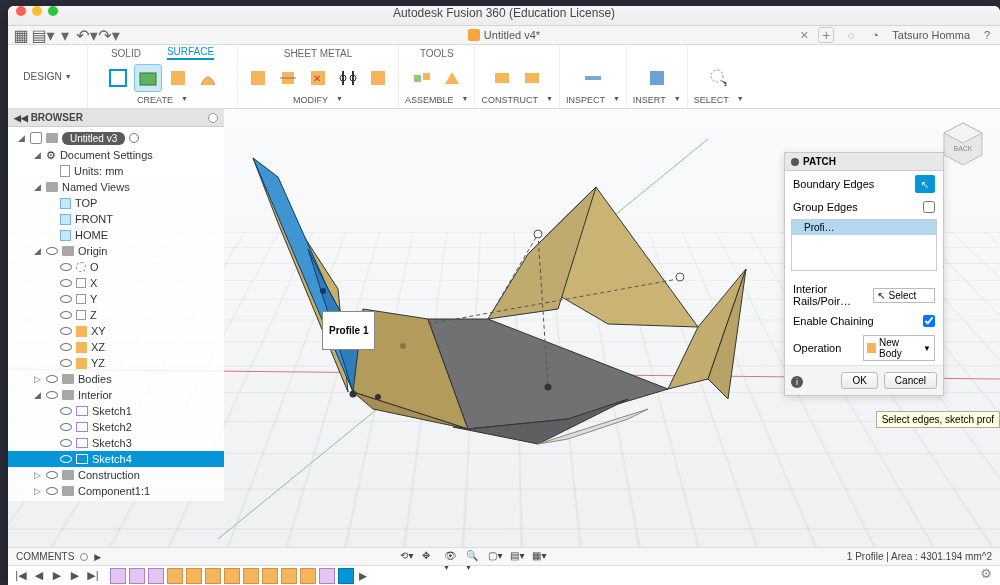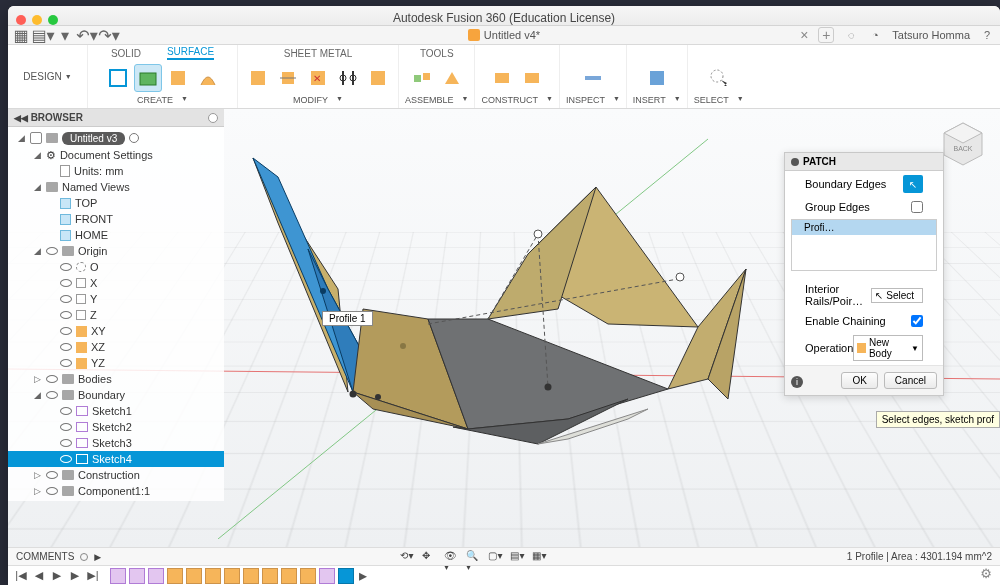--- a/index.html
+++ b/index.html
@@ -1,18 +1,18 @@
 <!DOCTYPE html>
 <html><head>
 <meta charset="utf-8">
 <style>
 * { box-sizing: border-box; margin: 0; padding: 0; font-family: "Helvetica Neue", Arial, sans-serif; }
 body { width: 1000px; height: 585px; overflow: hidden; background: #2a2d3a; position: relative; }
 .window { position: absolute; left: 8px; top: 6px; width: 992px; height: 579px; background: #fff; border-radius: 6px 6px 0 0; box-shadow: 0 4px 20px rgba(0,0,0,.35); display: flex; flex-direction: column; }
-.titlebar { height: 20px; background: linear-gradient(#f6f6f6,#ececec); border-bottom: 1px solid #d4d4d4; display: flex; align-items: flex-end; padding: 0 8px; position: relative; border-radius: 6px 6px 0 0; }
+.titlebar { height: 20px; background: linear-gradient(#f6f6f6,#ececec); border-bottom: 1px solid #d4d4d4; display: flex; align-items: flex-start; padding: 0 8px; position: relative; border-radius: 6px 6px 0 0; }
 .traffic { display: flex; gap: 6px; }
 .traffic span { width: 10px; height: 10px; border-radius: 50%; display: block; }
 .tr { background:#ff5f57; } .ty { background:#febc2e; } .tg { background:#28c840; }
 .titlebar .title { position:absolute; left:0; right:0; text-align:center; font-size:12px; color:#464646; }
 .tabbar { height: 19px; background:#f5f5f5; border-bottom:1px solid #d9d9d9; display:flex; align-items:center; justify-content:center; position:relative; }
 .tab { display:flex; align-items:center; gap:4px; font-size:11px; color:#555; }
 .tab-icon{ width:12px;height:12px;background:#f7a43d; border-radius:2px; }
 .tabbar .right-icons{ position:absolute; right:6px; display:flex; align-items:center; gap:10px; font-size:11px; color:#555;}
 .tabbar .right-icons .name{color:#555;}
 .ico{ width:14px;height:14px; display:inline-flex; align-items:center; justify-content:center; color:#666;}
@@ -49,29 +49,29 @@
 .node.selected{ background:#0696d7; color:#fff;}
 .folder{width:12px;height:10px;background:#a7a7a7;border-radius:1px;}
 .page{width:10px;height:12px;background:#fff;border:1px solid #999;}
 .plane{width:11px;height:11px;background:#f6b55a;}
 .plane.b{background:#c8e6f7;border:1px solid #6fb9dd;}
 .axis{width:10px;height:10px;border:1px solid #999;}
 .dot{width:10px;height:10px;border:1px dashed #888;border-radius:50%;}
 .sketch{width:12px;height:10px;border:1px solid #b07cd6;}
 .patch-panel{ position:absolute; right:56px; top:43px; width:160px; background:#fff; border:1px solid #c8c8c8; box-shadow:0 2px 8px rgba(0,0,0,.15); font-size:11px; }
 .patch-panel .hd{ background:#e8e8e8; height:18px; display:flex; align-items:center; padding:0 6px; font-size:10px; font-weight:600; gap:4px; border-bottom:1px solid #ccc;}
-.patch-panel .row{ display:flex; align-items:center; justify-content:space-between; padding:4px 20px;}
+.patch-panel .row{ display:flex; align-items:center; justify-content:space-between; padding:4px 8px;}
 .patch-panel .sel-btn{ width:20px;height:18px;background:#0696d7;border-radius:2px;display:flex;align-items:center;justify-content:center;color:#fff;font-size:10px;}
 .patch-panel .list{ margin:2px 6px 8px 6px; height:52px; border:1px solid #ccc; }
 .patch-panel .list .item{ background:#b4d7f0; padding:2px 12px; font-size:10px;}
 .patch-panel select, .patch-panel .fake-select{ font-size:10px; border:1px solid #bbb; padding:1px 3px; background:#fff; width:72px; display:flex; align-items:center; gap:3px;}
 .patch-panel .btns{ display:flex; justify-content:flex-end; gap:6px; padding:6px; border-top:1px solid #e4e4e4; background:#f4f4f4;}
 .patch-panel .btns button{ font-size:10px; padding:2px 10px; background:linear-gradient(#fdfdfd,#eaeaea); border:1px solid #bbb; border-radius:3px;}
 .patch-panel .info{ position:absolute; left:6px; bottom:7px; width:12px;height:12px; border-radius:50%; background:#555; color:#fff; font-size:9px; display:flex;align-items:center;justify-content:center;}
-.canvas-label{ position:absolute; left:314px; top:202px; background:#fff; border:1px solid #888; padding:1px 6px; font-size:10px;}
+.canvas-label{ position:absolute; left:314px; top:202px; background:#fff; border:1px solid #888; padding:13px 6px; font-size:10px;font-weight:bold;}
 .viewcube{ position:absolute; right:12px; top:10px; width:50px; height:50px; }
 .tooltip{ position:absolute; right:0; top:302px; background:#ffffe1; border:1px solid #aaa; padding:2px 5px; font-size:10px; white-space:nowrap;}
 .bottom1{ height:18px; background:#f7f7f7; border-top:1px solid #ddd; display:flex; align-items:center; justify-content:space-between; padding:0 8px; font-size:10px; color:#444;}
 .bottom1 .left, .bottom1 .mid{ display:flex; align-items:center; gap:6px;}
 .bottom1 .mid .tb{ width:16px;height:14px;}
 .bottom2{ height:20px; border-top:1px solid #ddd; display:flex; align-items:center; padding:0 6px;}
 .timeline-btns{ display:flex; gap:4px; align-items:center;}
 .timeline-btns span{ font-size:11px; color:#555; width:14px; text-align:center;}
 .timeline-items{ display:flex; gap:3px; margin-left:10px; align-items:center;}
 .t-item{ width:16px; height:16px; background:#f6b55a; border:1px solid #cd934a;}
@@ -415,21 +415,21 @@
         <div class="node pad1">
             <span class="tri">▷</span>
             <span class="eye"></span>
             <span class="folder"></span>
             <span>Bodies</span>
           </div>
         <div class="node pad1">
             <span class="tri">◢</span>
             <span class="eye"></span>
             <span class="folder"></span>
-            <span>Boundary</span>
+            <span>Interior</span>
           </div>
         <div class="node pad2">
             <span class="eye"></span>
             <span class="sketch"></span>
             <span>Sketch1</span>
           </div>
         <div class="node pad2">
             <span class="eye"></span>
             <span class="sketch"></span>
             <span>Sketch2</span>

